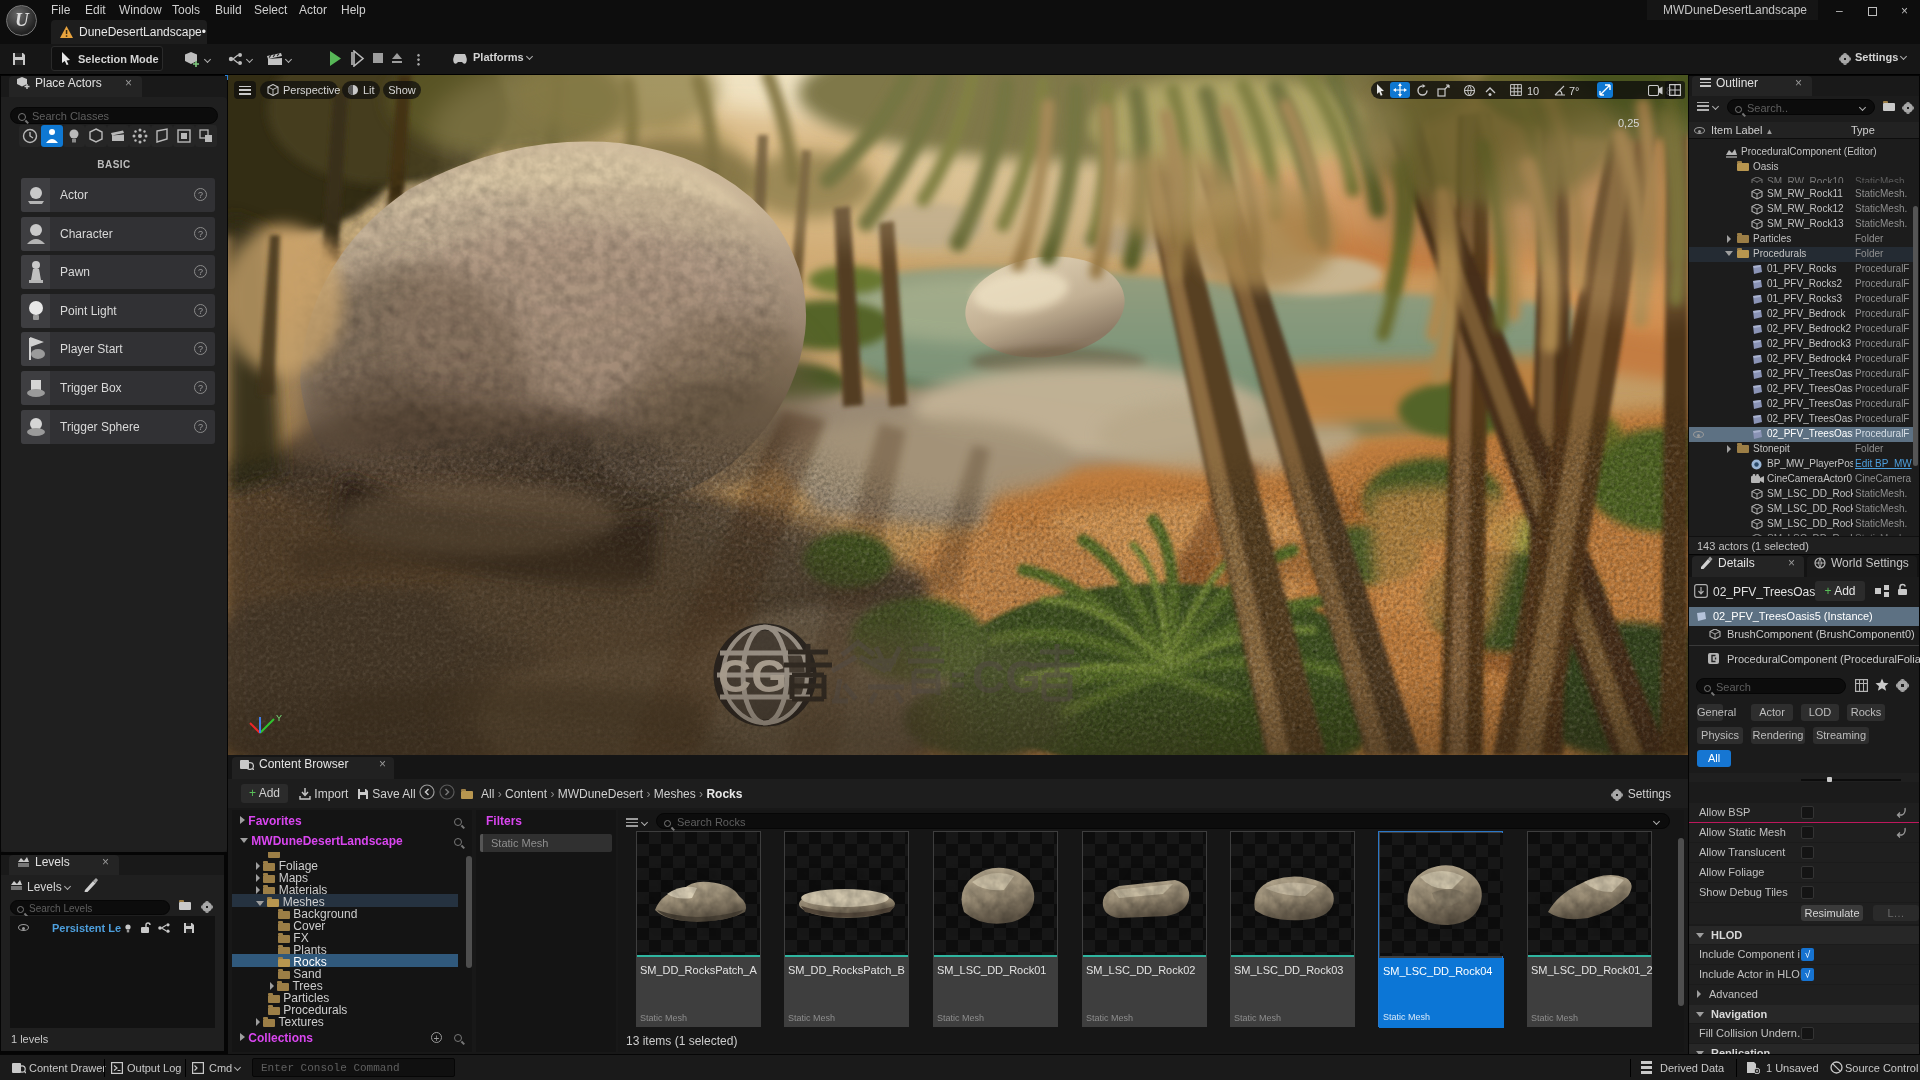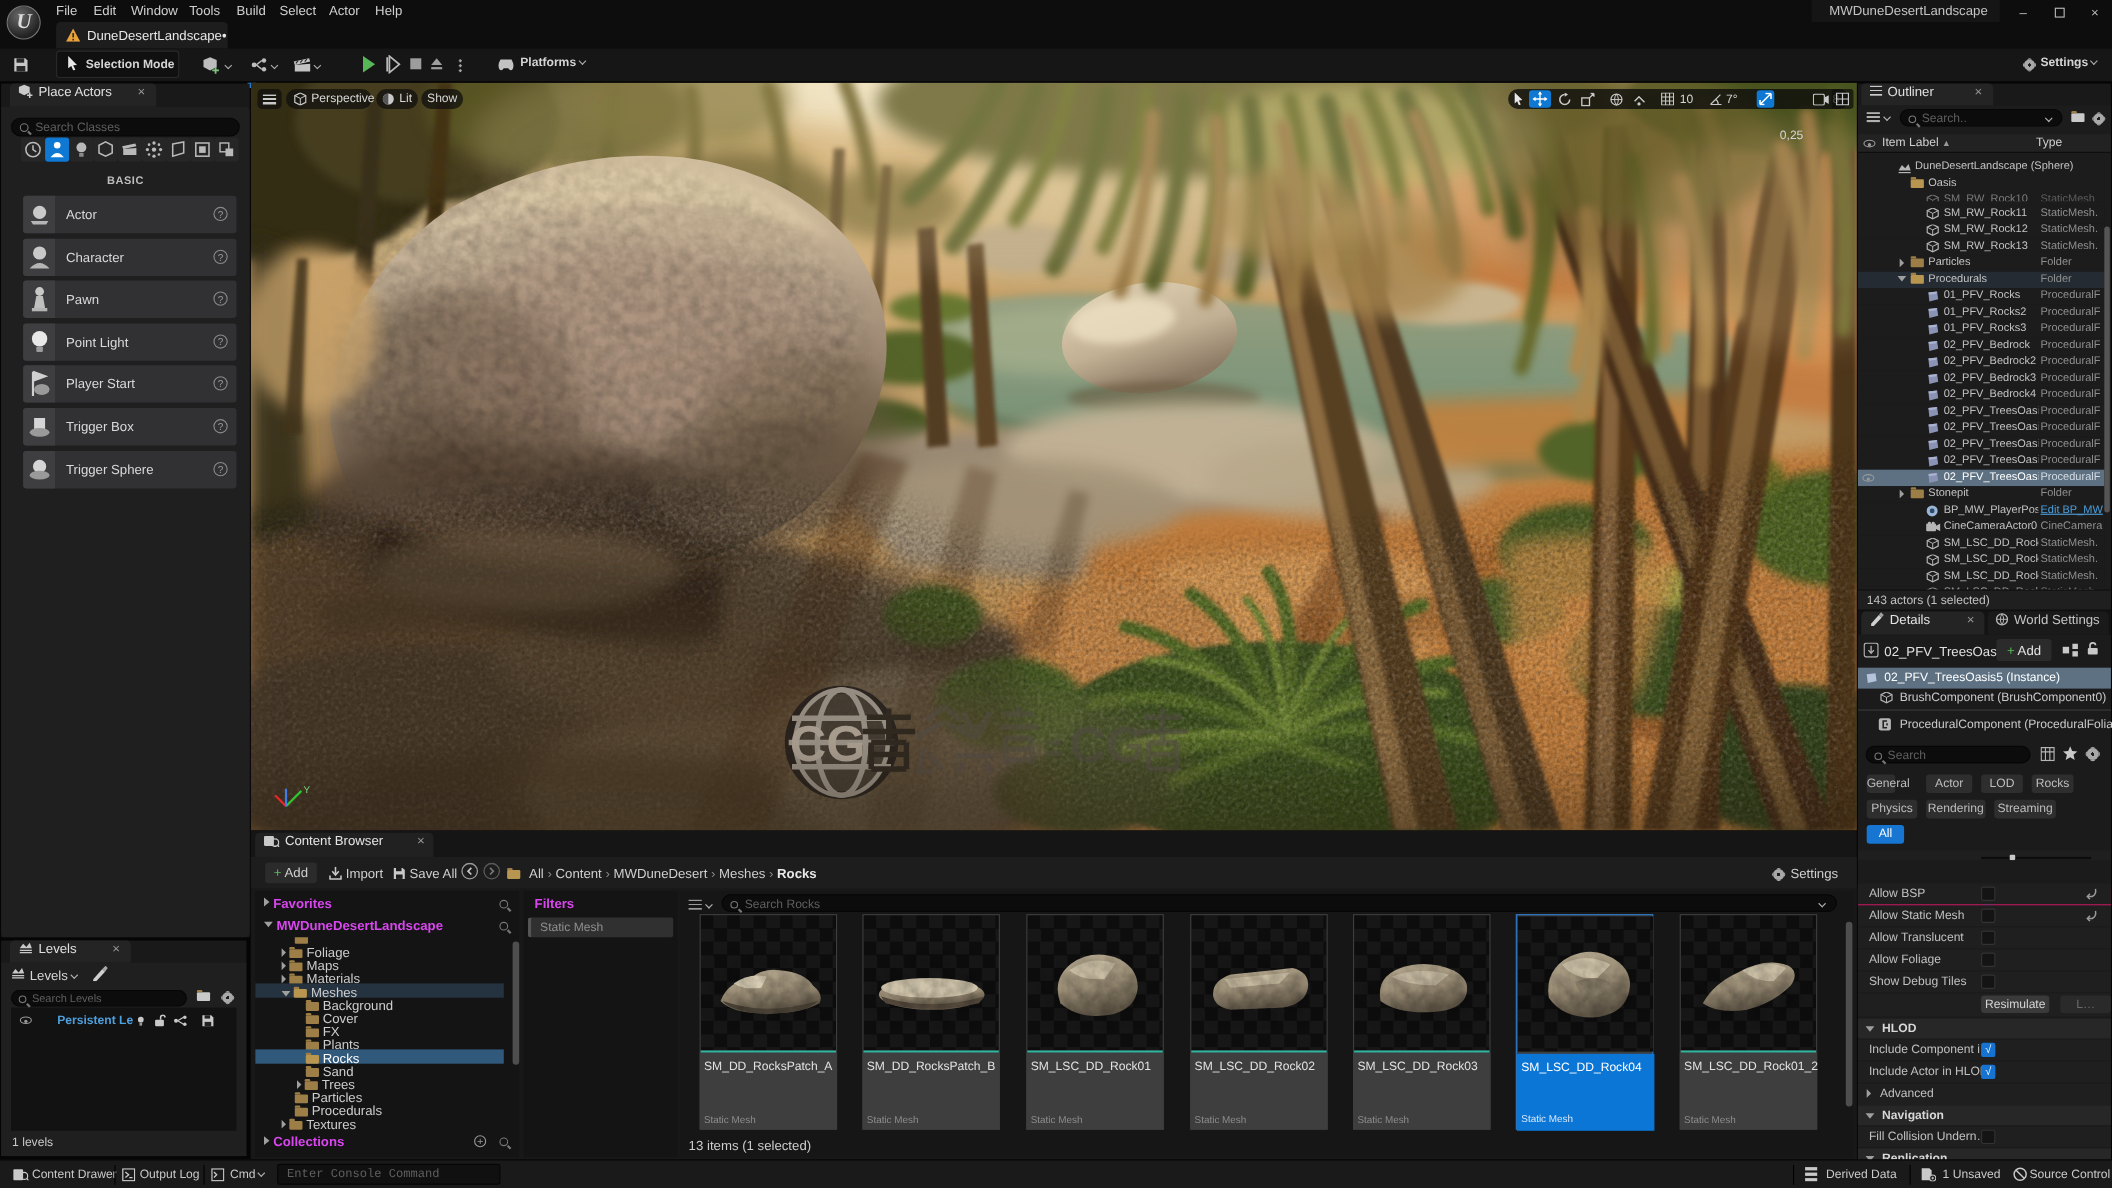--- a/index.html
+++ b/index.html
@@ -949,21 +949,21 @@
   <span class="eye" style="position:absolute; left:5px; top:5px;"></span>
   <span style="position:absolute; left:22px; top:2px; font-size:11px; color:#d0d0d0;">Item Label <span style="font-size:8px; color:#9a9a9a;">▲</span></span>
   <span style="position:absolute; left:162px; top:2px; font-size:11px; color:#d0d0d0;">Type</span>
 </div>
 <div id="ol-rows" style="position:absolute; left:0; top:44px; width:230px; height:394px;">
 <div class="olrow" style="top:5px;">
             <svg class="oli" style="left:36px" width="13" height="11" viewBox="0 0 13 11">
               <path d="M1,8 L4,3 L7,6 L10,2 L12,8 Z" fill="#b5b5b5"></path>
               <path d="M1,10 L12,10" stroke="#b5b5b5" stroke-width="1.2"></path>
             </svg>
-            <span style="position:absolute; left:52px; top:1px; color:#c3c3c3;">DuneDesertLandscape (Sphere)</span>
+            <span style="position:absolute; left:52px; top:1px; color:#c3c3c3;">ProceduralComponent (Editor)</span>
           </div>
 <div class="olrow" style="top:20px;">
             <span class="fold open" style="position:absolute; left:48px; top:3px;"></span>
             <span style="position:absolute; left:64px; top:1px; color:#c3c3c3;">Oasis</span>
           </div>
 <div class="olrow" style="top:35px; height:8px; overflow:hidden; opacity:0.55;">
             <svg class="oli" style="left:62px" width="12" height="11" viewBox="0 0 12 11">
               <path d="M6,0 L11,2.5 L11,7.5 L6,10 L1,7.5 L1,2.5 Z" fill="none" stroke="#b5b5b5" stroke-width="1.1"></path>
               <path d="M1,2.5 L6,5 L11,2.5 M6,5 L6,10" stroke="#b5b5b5" stroke-width="0.9" fill="none"></path>
             </svg>

